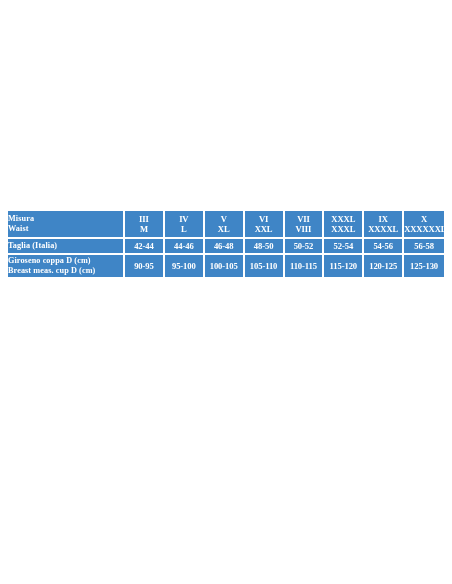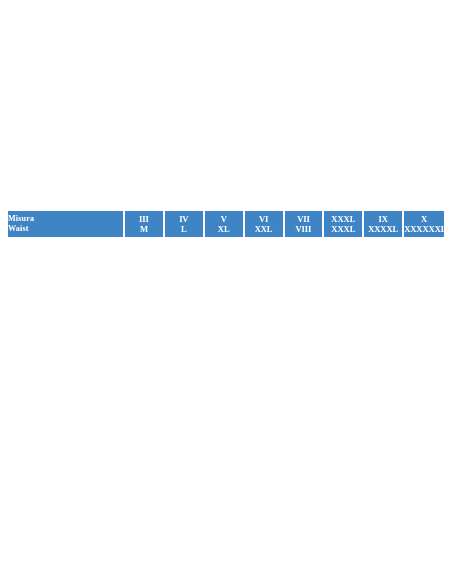--- a/index.html
+++ b/index.html
@@ -113,14 +113,41 @@
         </td>
         <td class="value-cell">
           <span class="roman">IX</span>
           <span class="sizecode">XXXXL</span>
         </td>
         <td class="value-cell">
           <span class="roman">X</span>
           <span class="sizecode">XXXXXXL</span>
         </td>
       </tr>
+      <tr class="row-single">
+        <td class="label-cell">
+          <span class="line">Taglia (Italia)</span>
+        </td>
+        <td class="value-cell">42-44</td>
+        <td class="value-cell">44-46</td>
+        <td class="value-cell">46-48</td>
+        <td class="value-cell">48-50</td>
+        <td class="value-cell">50-52</td>
+        <td class="value-cell">52-54</td>
+        <td class="value-cell">54-56</td>
+        <td class="value-cell">56-58</td>
+      </tr>
+      <tr class="row-double">
+        <td class="label-cell">
+          <span class="line">Giroseno coppa D  (cm)</span>
+          <span class="line">Breast meas. cup D (cm)</span>
+        </td>
+        <td class="value-cell">90-95</td>
+        <td class="value-cell">95-100</td>
+        <td class="value-cell">100-105</td>
+        <td class="value-cell">105-110</td>
+        <td class="value-cell">110-115</td>
+        <td class="value-cell">115-120</td>
+        <td class="value-cell">120-125</td>
+        <td class="value-cell">125-130</td>
+      </tr>
     </tbody>
 </table>
 
 </body></html>

